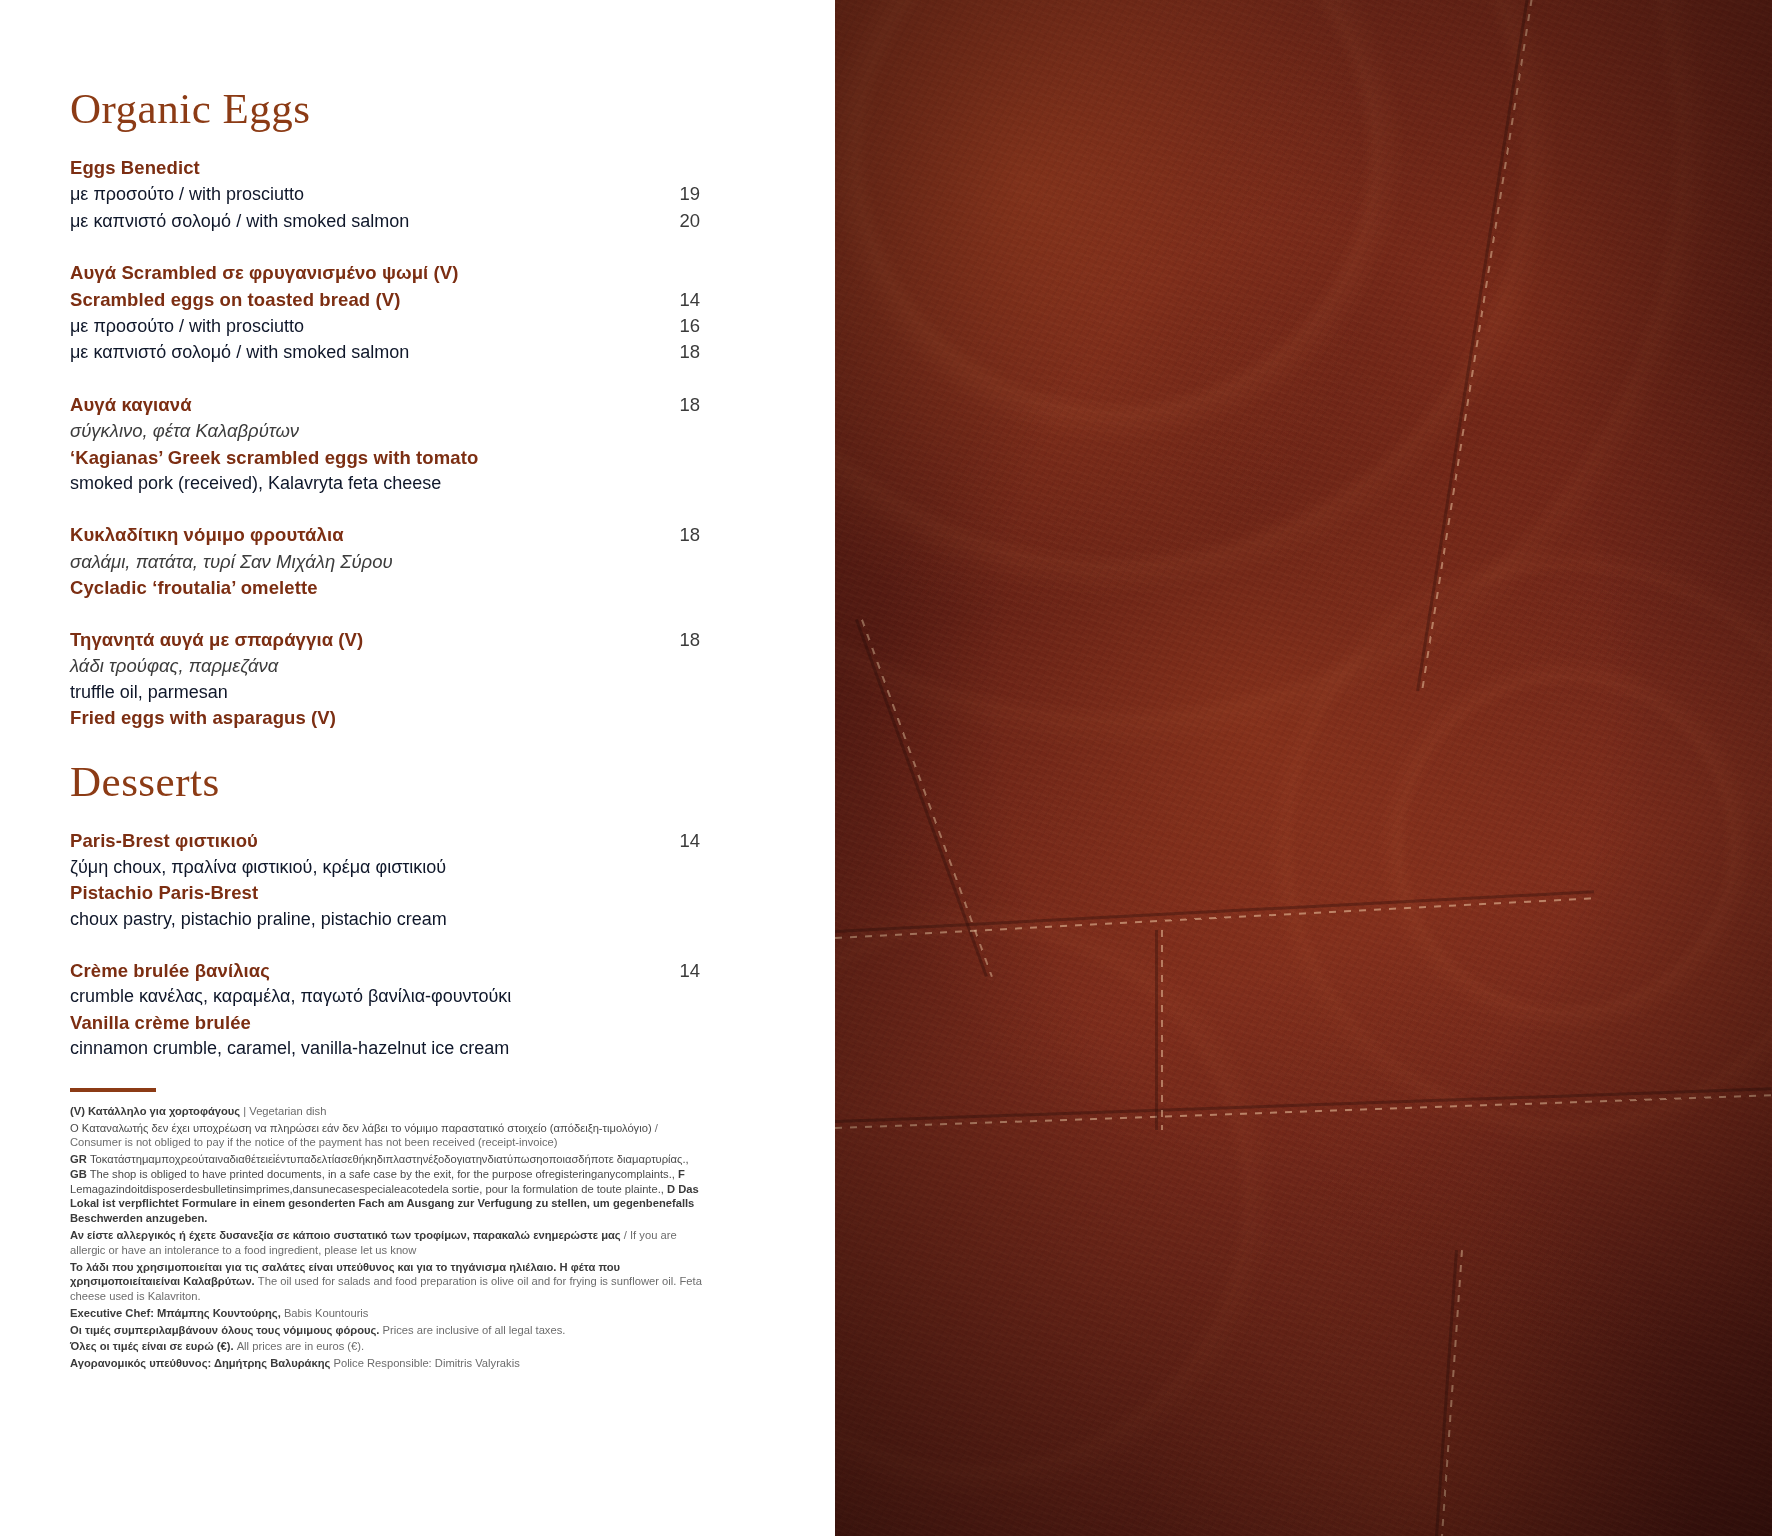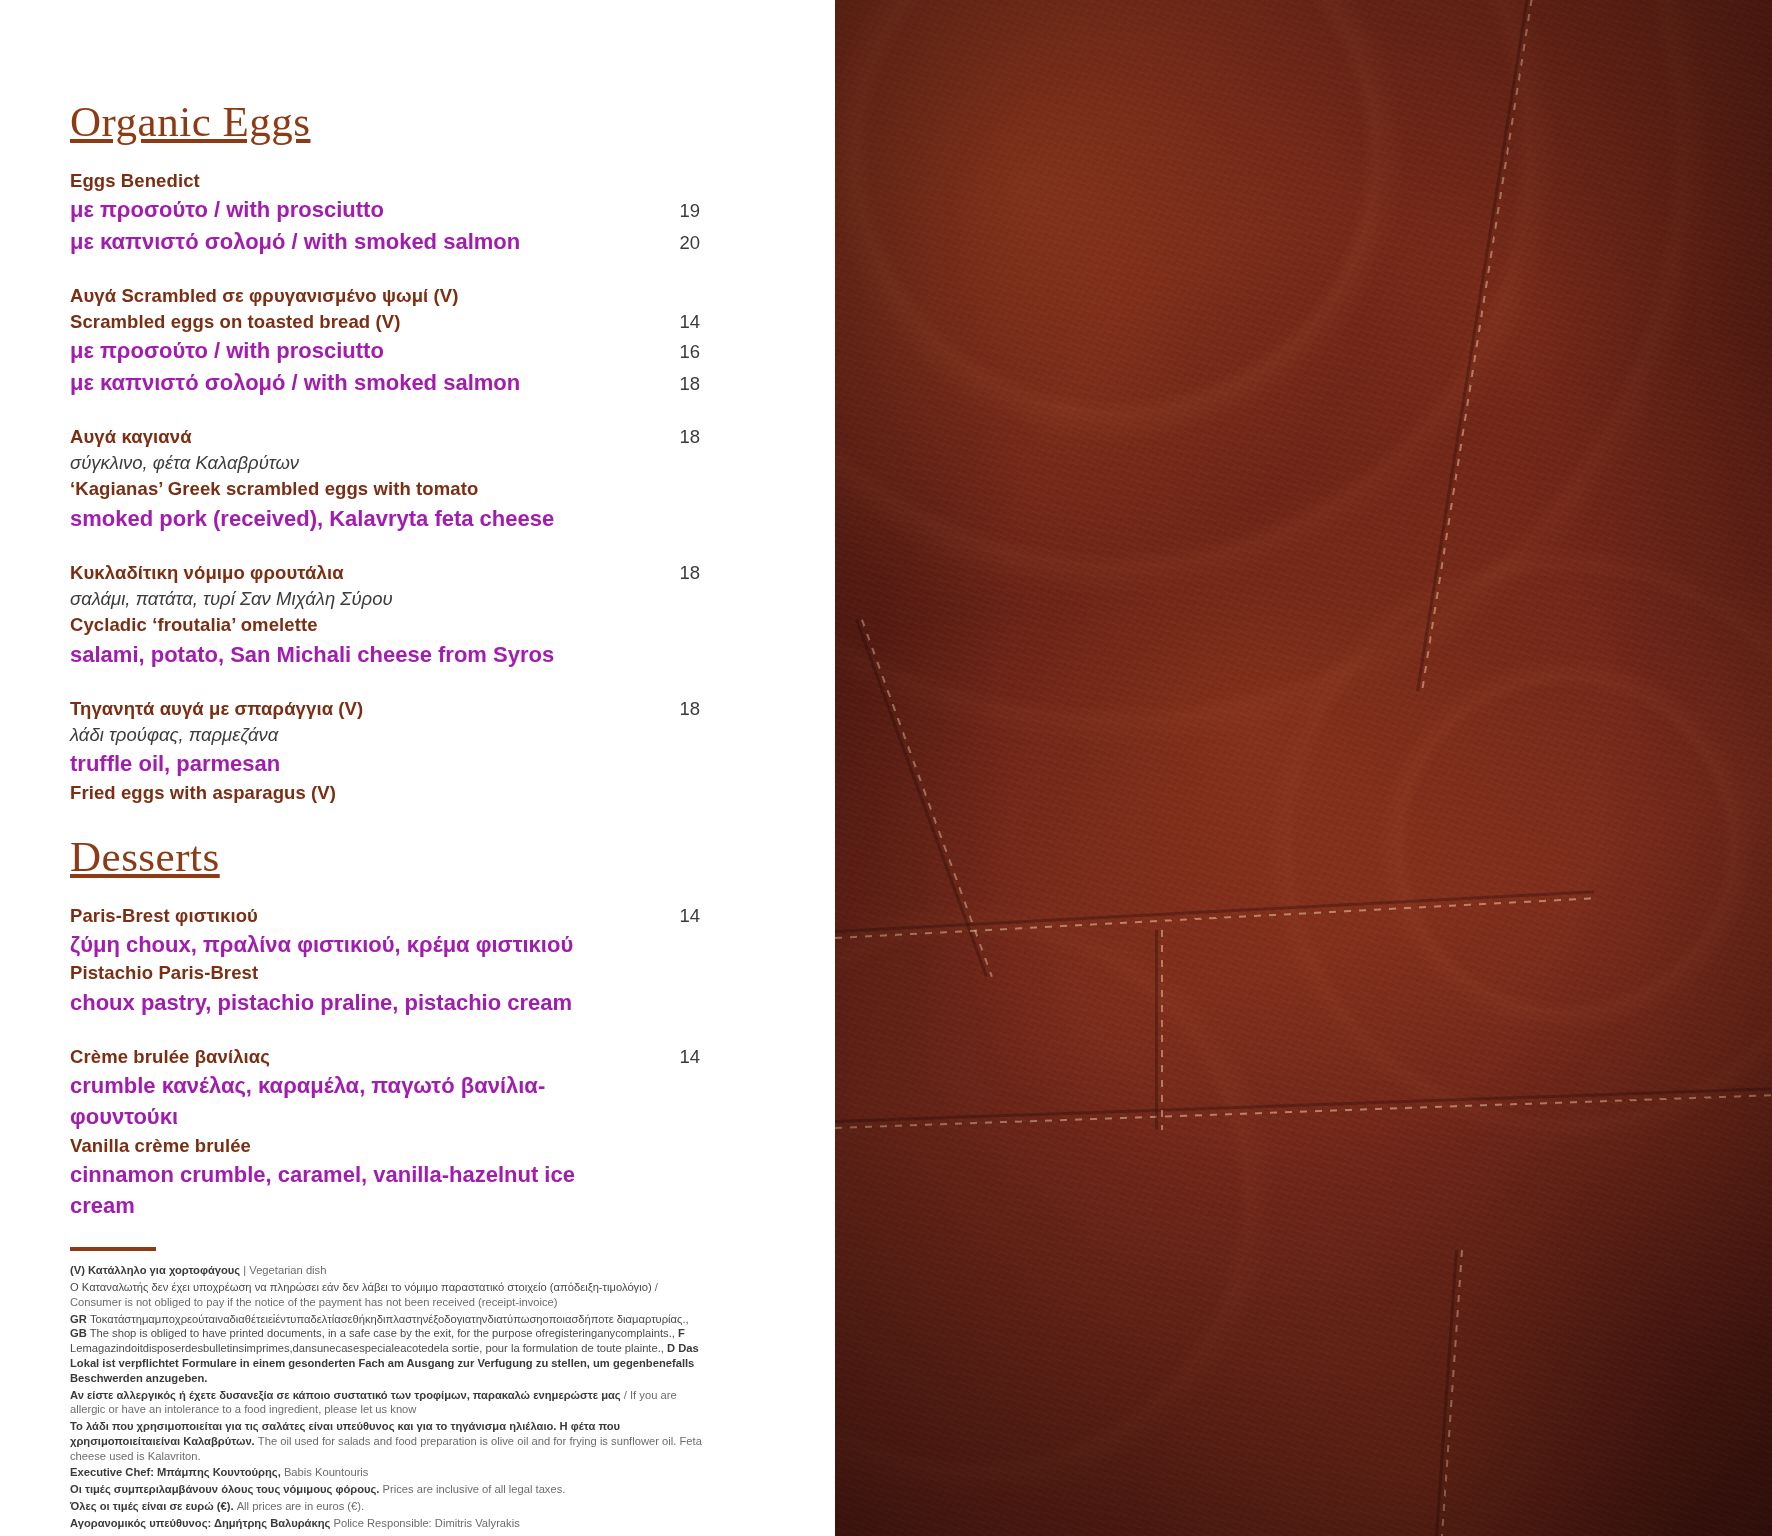--- a/index.html
+++ b/index.html
@@ -90,22 +90,21 @@
     background: radial-gradient(ellipse 80% 75% at 50% 45%, rgba(0,0,0,0) 40%, rgba(0,0,0,0.45) 100%);
   }
 
   
   h1.section-title {
     font-family: "Liberation Serif", serif;
     font-weight: 400;
     font-size: 43px;
     color: #8c3b15;
     letter-spacing: 0.5px;
-    margin: 17px 0 22px 0;
-    text-decoration: underline;
+    margin: 4px 0 22px 0;
   }
   .desserts-title {
     margin-top: 56px;
   }
   .menu-block {
     margin-bottom: 26px;
     width: 630px;
   }
   .row {
     display: flex;
@@ -125,23 +124,23 @@
     color: #3b3b3b;
     font-weight: 400;
   }
   .bold-name {
     font-weight: bold;
     font-size: 18.5px;
     color: #7c2e12;
     letter-spacing: 0.1px;
   }
   .plain {
-    font-weight: 700;
-    font-size: 22px;
-    color: #a21caf;
+    font-weight: 400;
+    font-size: 18px;
+    color: #0f172a;
   }
   .ital {
     font-style: italic;
     font-size: 18.5px;
     color: #3c3c3c;
   }
   .divider {
     width: 86px;
     height: 4px;
     background: #8c3b15;
@@ -230,24 +229,20 @@
       <div class="row">
         <span class="txt bold-name">Κυκλαδίτικη νόμιμο φρουτάλια</span>
         <span class="price">18</span>
       </div>
       <div class="row">
         <span class="txt ital">σαλάμι, πατάτα, τυρί Σαν Μιχάλη Σύρου</span>
         <span class="price"></span>
       </div>
       <div class="row">
         <span class="txt bold-name">Cycladic ‘froutalia’ omelette</span>
-        <span class="price"></span>
-      </div>
-      <div class="row">
-        <span class="txt plain">salami, potato, San Michali cheese from Syros</span>
         <span class="price"></span>
       </div>
     </div>
 
     <div class="menu-block">
       <div class="row">
         <span class="txt bold-name">Τηγανητά αυγά με σπαράγγια (V)</span>
         <span class="price">18</span>
       </div>
       <div class="row">

